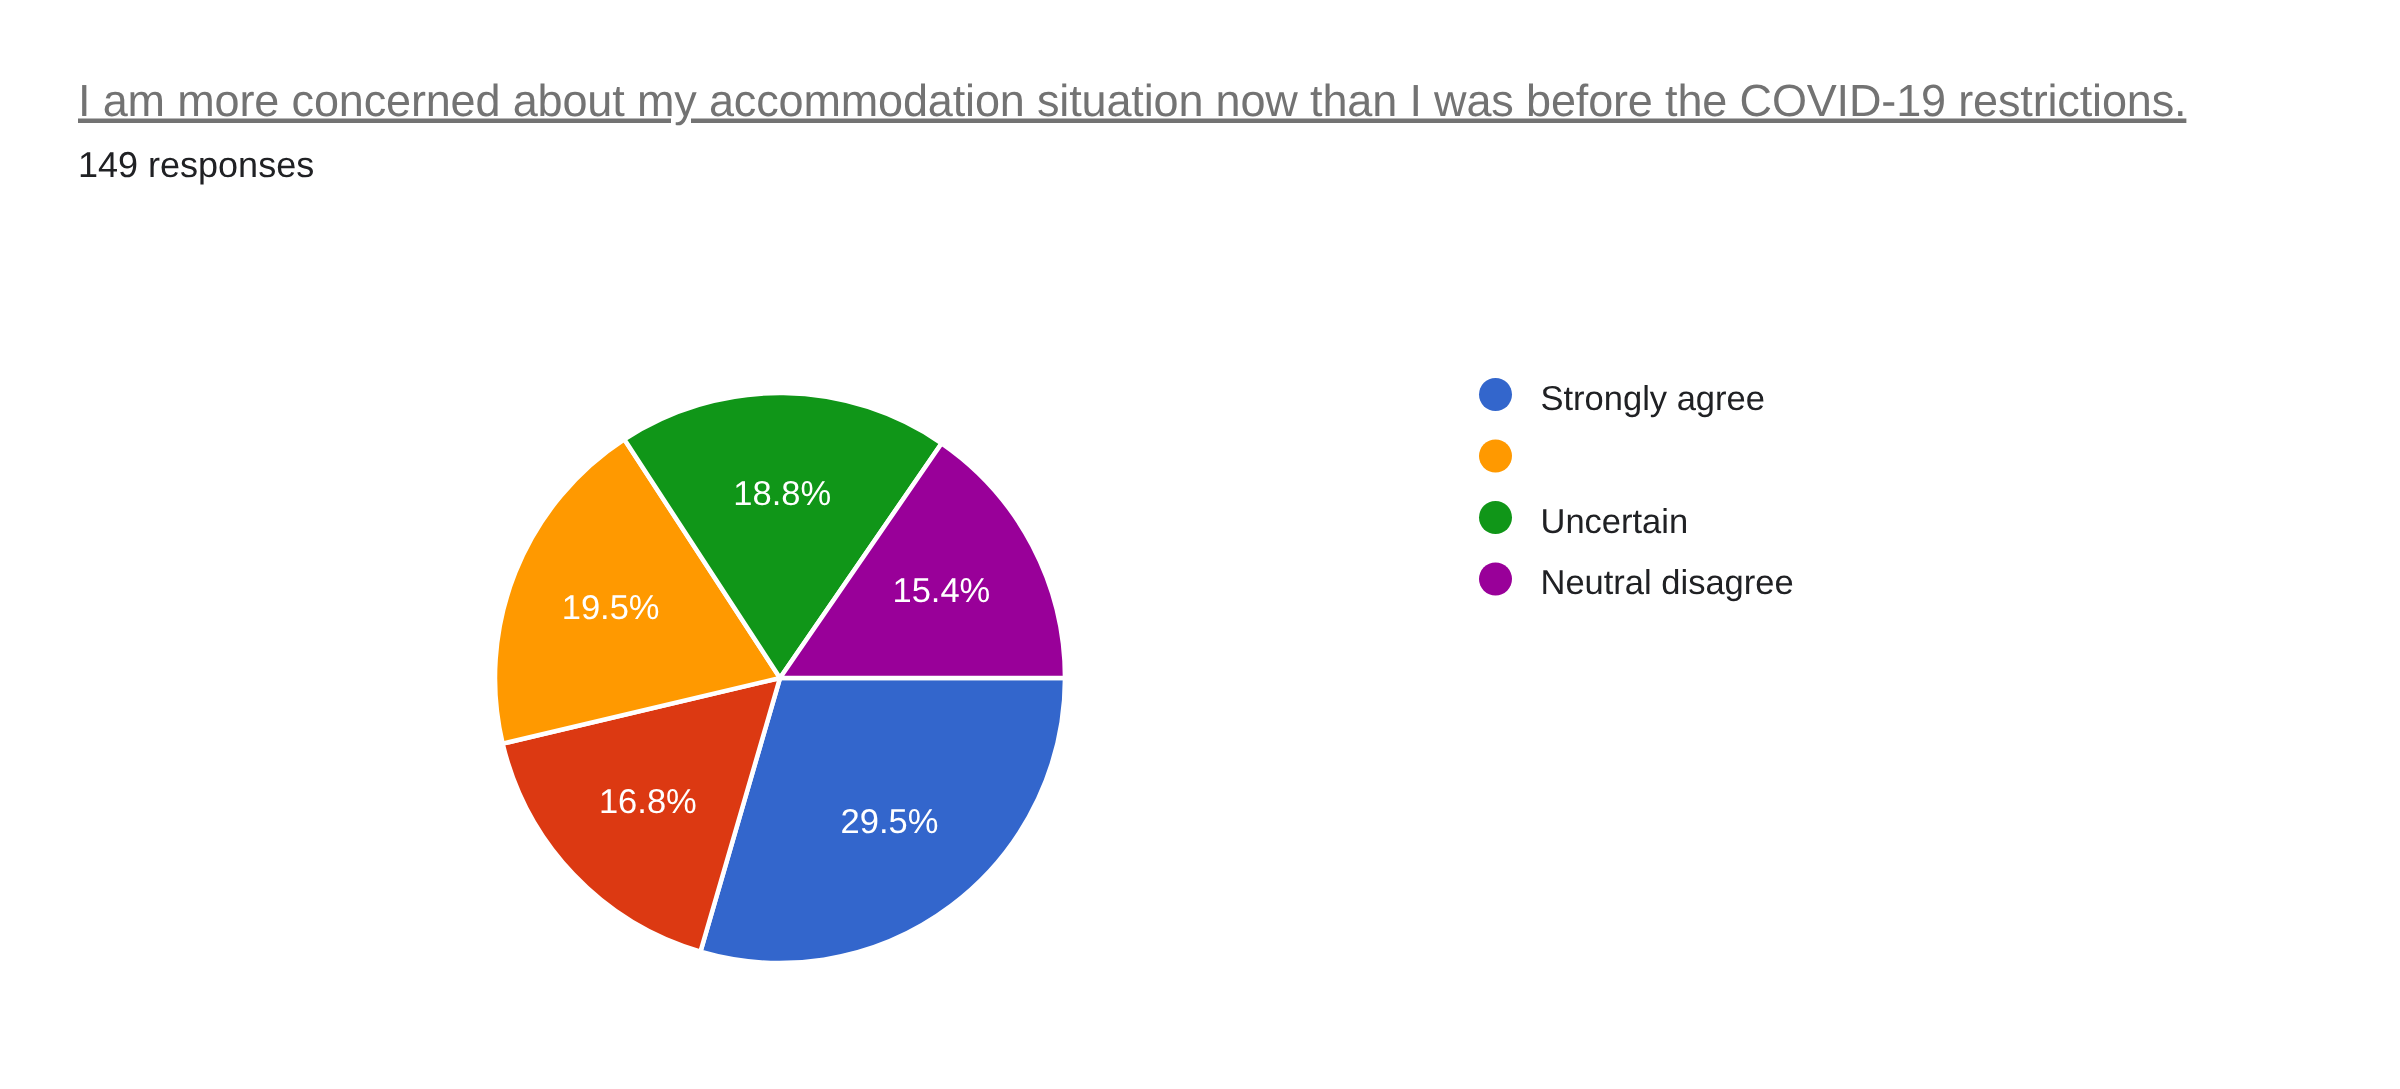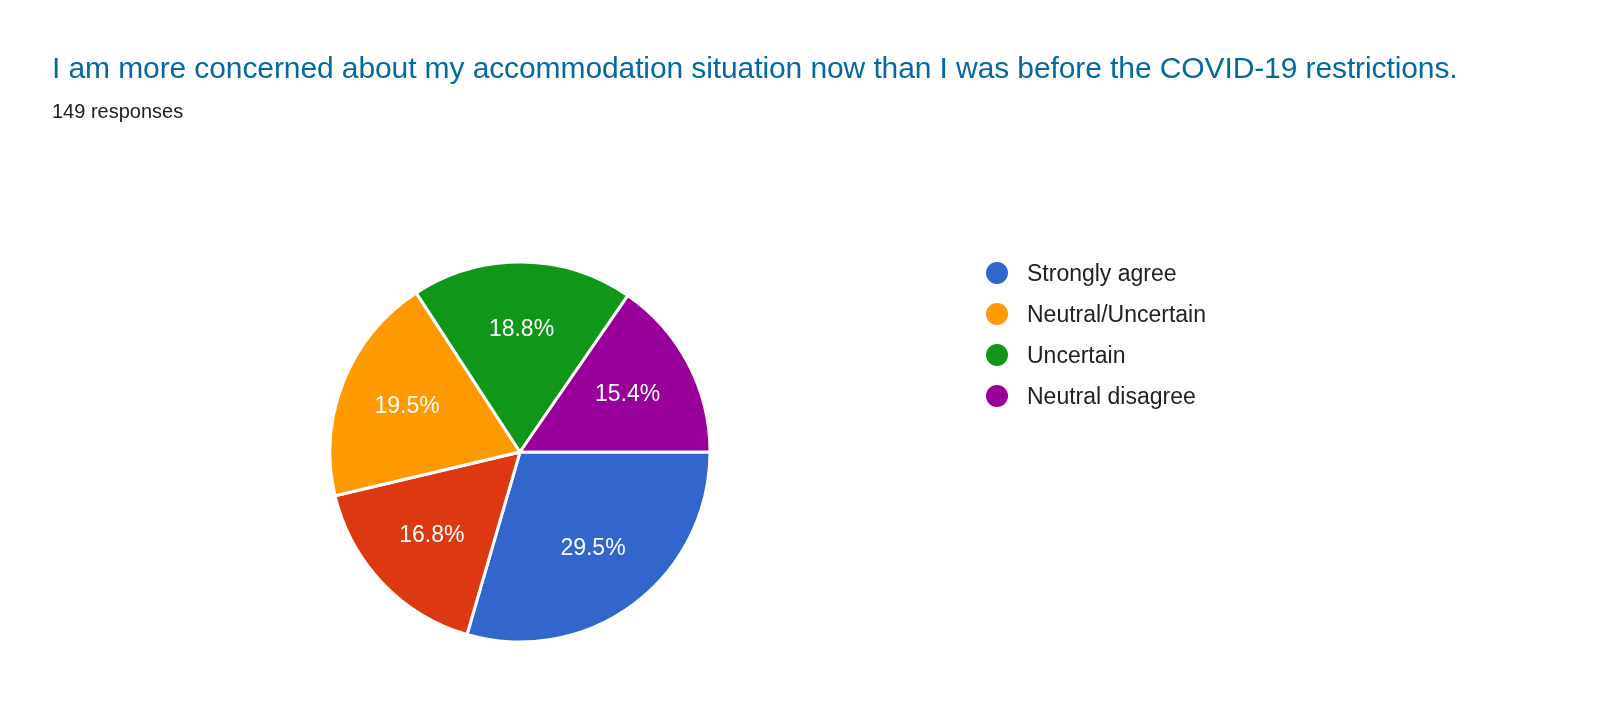--- a/index.html
+++ b/index.html
@@ -29,27 +29,28 @@
   #header-block {
     position: absolute;
     left: 52px;
     top: 46px;
     width: 1470px;
   }
   #question-title {
     font-size: 30px;
     line-height: 43px;
     font-weight: 400;
-    color: #0369a1;
+    color: #737373;
     letter-spacing: -0.1px;
     margin: 0;
     white-space: pre-wrap;
+    text-decoration: underline;
   }
   #response-count {
-    font-size: 20px;
+    font-size: 24px;
     line-height: 28px;
     font-weight: 400;
     color: #202124;
     margin: 8px 0 0 0;
   }
 
   
   #pie-wrap {
     position: absolute;
     left: 300px;
@@ -72,21 +73,20 @@
 
   
   #legend {
     position: absolute;
     left: 986px;
     top: 252px;
     width: 420px;
   }
   .legend-item {
     display: flex;
-    align-items: center;
     height: 41px;
   }
   .legend-swatch {
     width: 22px;
     height: 22px;
     border-radius: 50%;
     flex: 0 0 auto;
   }
   .legend-label {
     margin-left: 19px;
@@ -125,21 +125,20 @@
     </svg>
   </div>
 
   <div id="legend">
       <div class="legend-item">
         <span class="legend-swatch" style="background: rgb(51, 102, 204);"></span>
         <span class="legend-label">Strongly agree</span>
       </div>
       <div class="legend-item">
         <span class="legend-swatch" style="background: rgb(255, 153, 0);"></span>
-        <span class="legend-label">Neutral/Uncertain</span>
       </div>
       <div class="legend-item">
         <span class="legend-swatch" style="background: rgb(16, 150, 24);"></span>
         <span class="legend-label">Uncertain</span>
       </div>
       <div class="legend-item">
         <span class="legend-swatch" style="background: rgb(153, 0, 153);"></span>
         <span class="legend-label">Neutral disagree</span>
       </div>
     </div>

